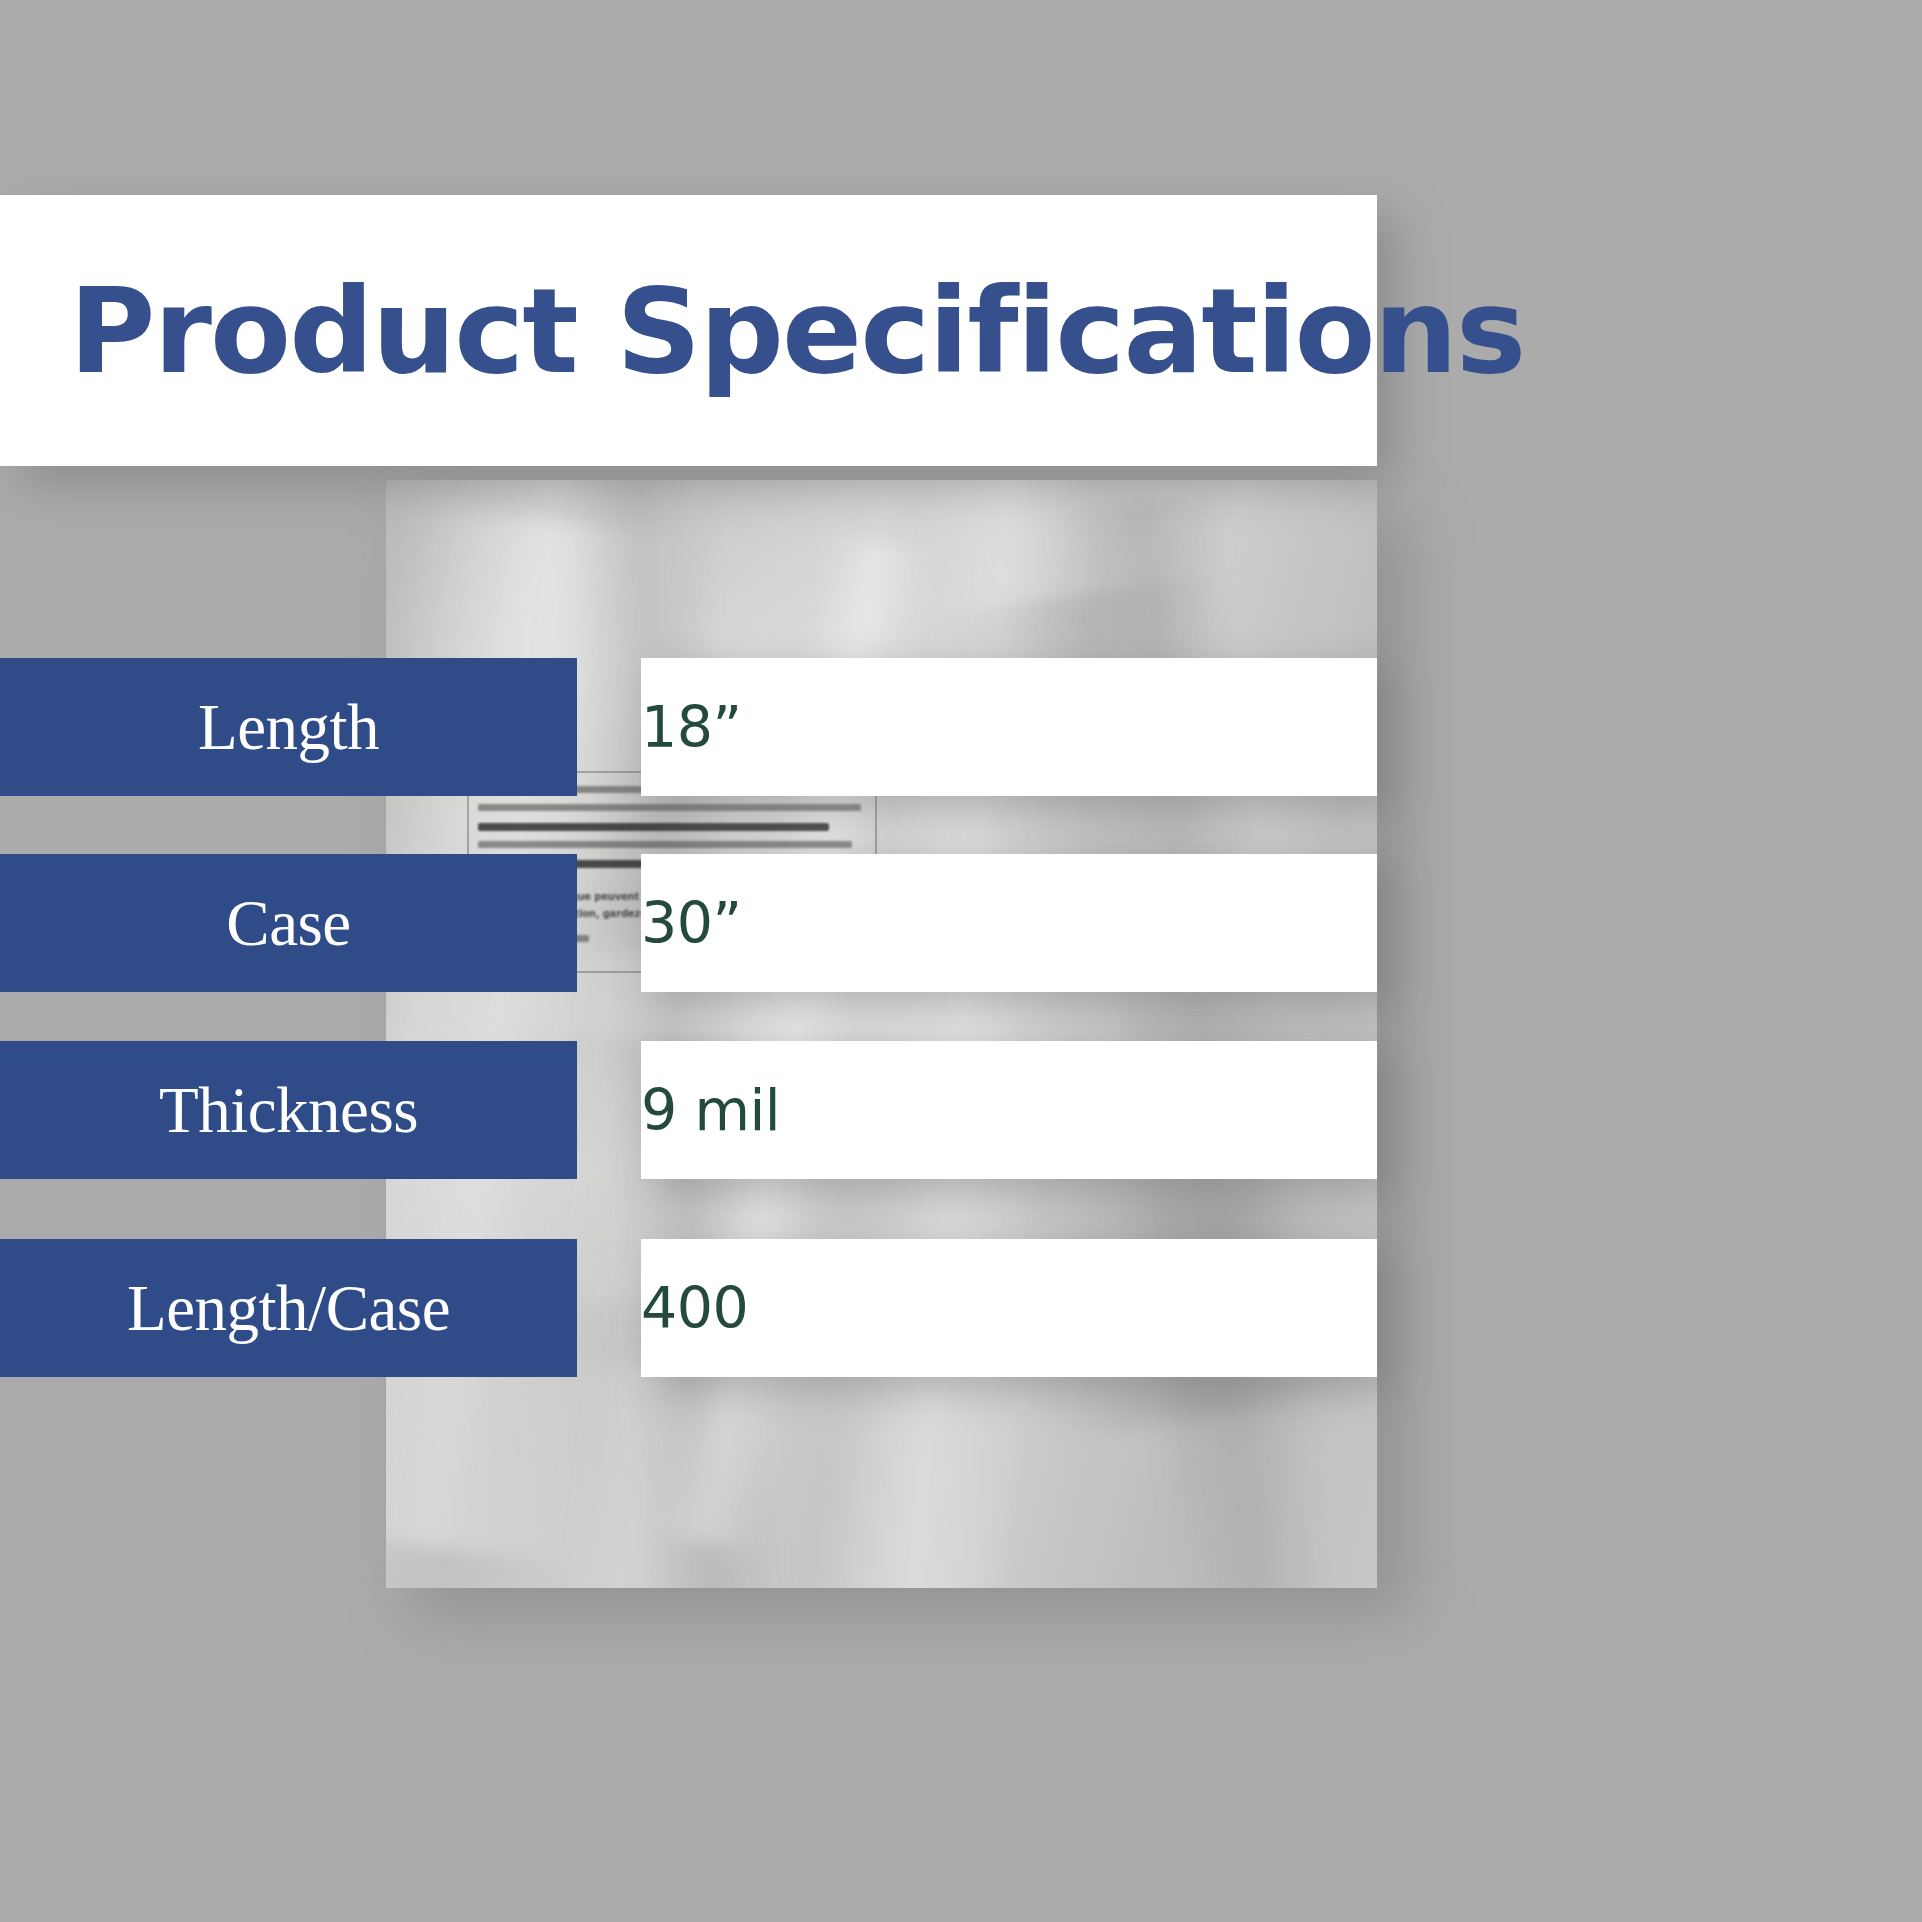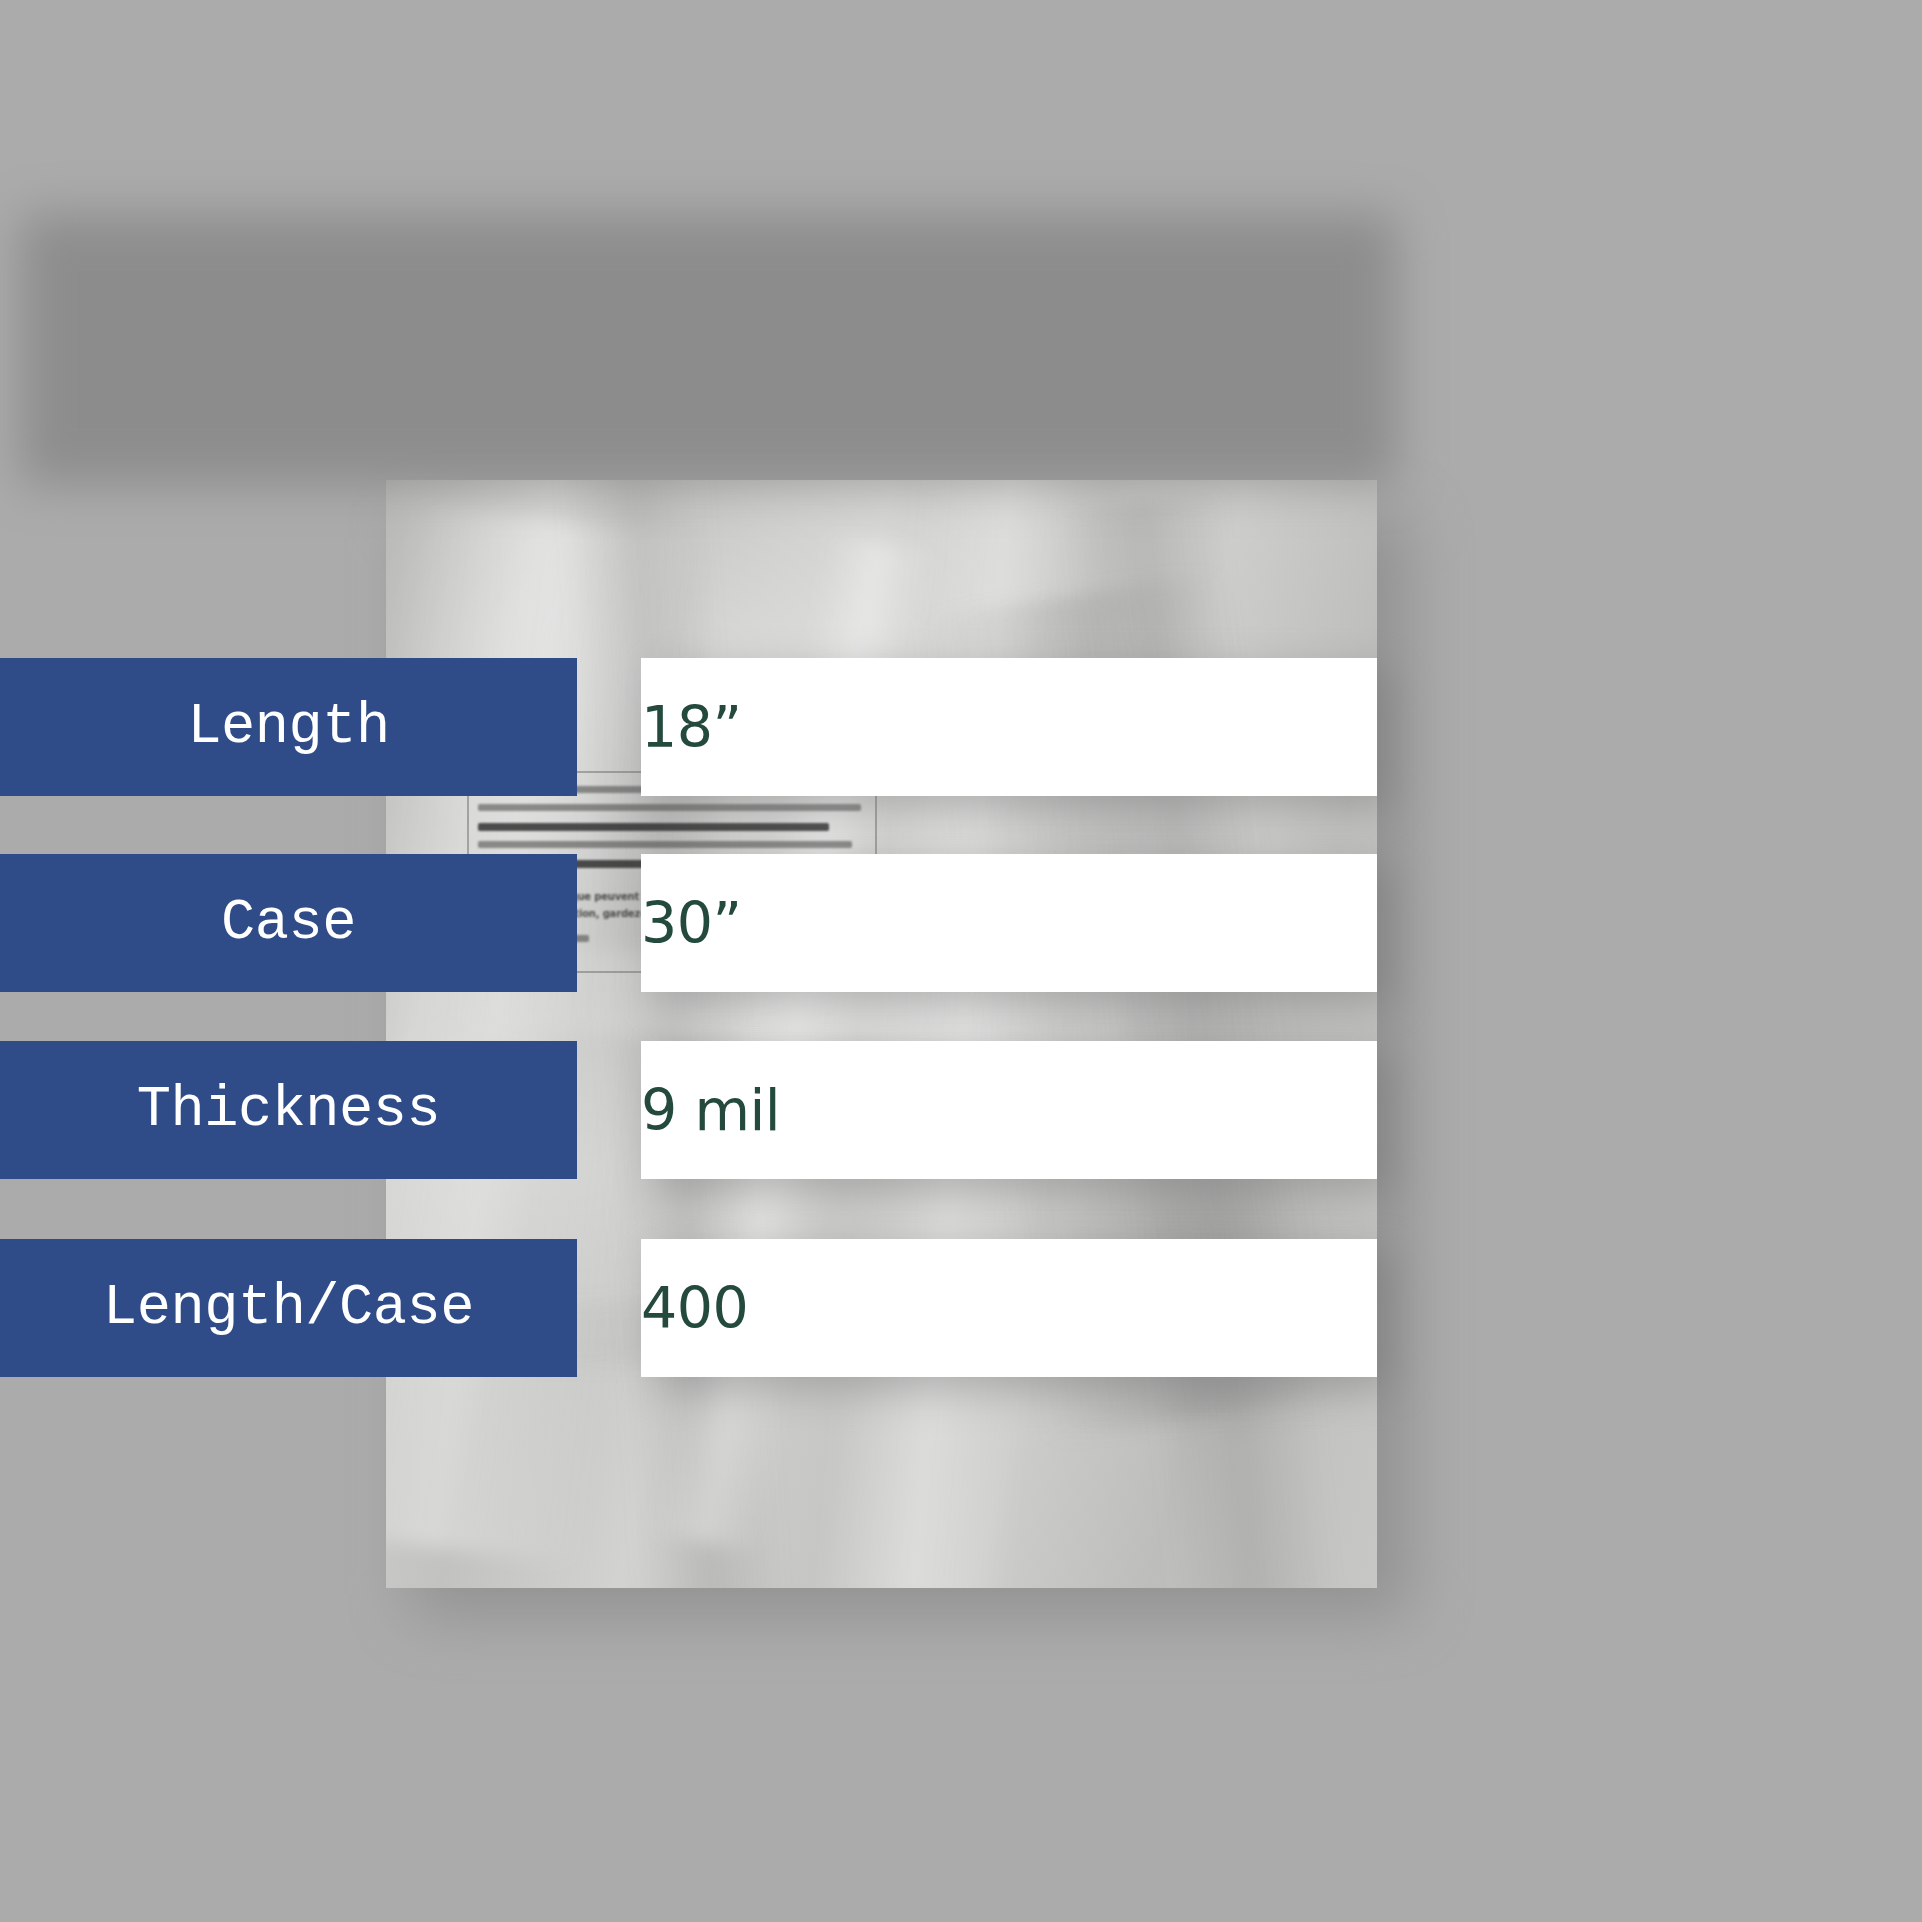--- a/index.html
+++ b/index.html
@@ -86,22 +86,22 @@
 
   
   .spec-row{position:absolute;left:0;height:138px;}
   .spec-label{
     position:absolute;left:0;top:0;width:577px;height:138px;
     background:#2f4c89;
     display:flex;align-items:center;justify-content:center;
   }
   .spec-label span{
     color:#ffffff;
-    font-family:Liberation Mono, monospace;
-    font-weight:400;font-size:57px;line-height:1;letter-spacing:-0.5px;
+    font-family:Liberation Serif, serif;
+    font-weight:400;font-size:65px;line-height:1;letter-spacing:-0.5px;
     white-space:nowrap;
   }
   .spec-value-shadow{
     position:absolute;left:657px;top:13px;width:736px;height:138px;
     background:#6f6f6f;filter:blur(20px);opacity:.40;
   }
   .spec-value{
     position:absolute;left:641px;top:0;width:736px;height:138px;
     background:#ffffff;
     display:flex;align-items:center;
@@ -138,20 +138,23 @@
       <div class="ln b" style="top:87px;width:318px;"></div>
       <div class="bag-label-text" style="top:118px;">Les sacs en plastique peuvent être dangereux pour votre bébé.</div>
       <div class="bag-label-text" style="top:135px;">Danger de suffocation, gardez-le loin des enfants.</div>
       <div class="ln" style="top:162px;width:111px;"></div>
       <div class="ln" style="top:179px;width:83px;"></div>
     </div>
 
   </div>
 
   <div class="header-shadow"></div>
+  <div class="header-band">
+    <div class="page-title">Product Specifications</div>
+  </div>
 
   <div class="spec-row r0">
     <div class="spec-label">
       <span>Length</span>
     </div>
     <div class="spec-value-shadow"></div>
     <div class="spec-value">
       <span>18”</span>
     </div>
   </div>

